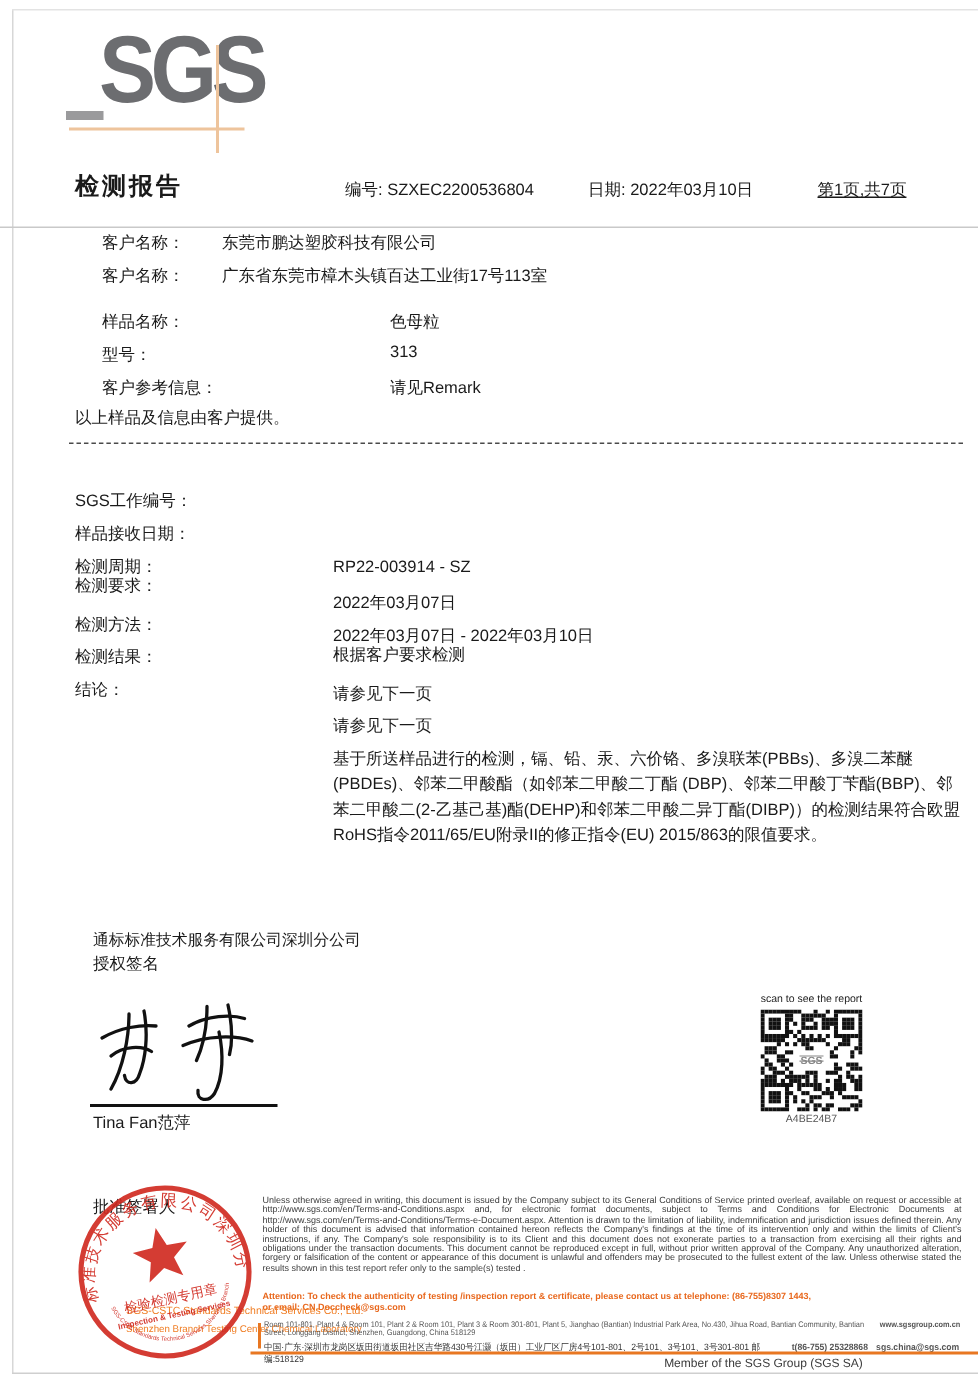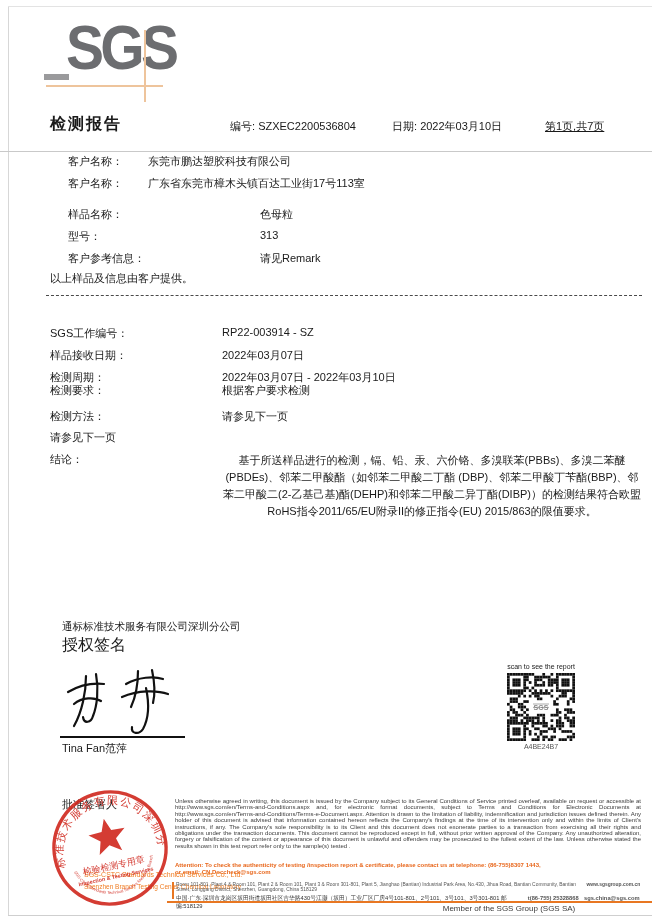--- a/index.html
+++ b/index.html
@@ -32,26 +32,26 @@
   
   .row{position:absolute;left:68px;font-size:11px;display:flex;white-space:nowrap;gap:20px;}
   .row .lbl{display:inline-block;}
   .lblw-small{width:60px;}
   .lblw-wide{width:172px;}
   .note{left:50px;top:271px;font-size:11px;}
   .dashed{left:46px;top:295px;width:596px;border-top:1px dashed #4a4a4a;height:0;}
 
   .detail-row{position:absolute;left:50px;font-size:11px;display:flex;}
   .detail-row .lbl{width:172px;flex:none;white-space:nowrap;}
-  .detail-row .val{width:420px;white-space:nowrap;}
-  .conclusion .val{white-space:normal;line-height:17px;text-align:center;}
+  .detail-row .val{width:420px;white-space:nowrap;margin-top:46px;}
+  .conclusion .val{white-space:normal;line-height:17px;}
 
   
   .sig-company{left:62px;top:620px;font-size:10.5px;}
-  .sig-auth{left:62px;top:635px;font-size:16px;}
+  .sig-auth{left:62px;top:635px;font-size:11px;}
   .sig-svg{left:62px;top:666px;}
   .sig-line{left:60px;top:736px;width:125px;height:2px;background:#111;}
   .sig-name{left:62px;top:741px;font-size:11px;text-align:center;}
   .sig-role{left:62px;top:757px;font-size:11px;margin-top:40px;}
 
   
   .qr-hint{left:493px;top:663px;width:96px;font-size:7px;text-align:center;color:#222;}
   .qr-box{left:507px;top:673px;}
   .qr-id{left:507px;top:743px;width:68px;font-size:7px;text-align:center;color:#555;}
 
@@ -133,20 +133,21 @@
 </div>
 <div class="detail-row" style="top:383px">
   <span class="lbl">检测要求：</span>
   <span class="val">根据客户要求检测</span>
 </div>
 <div class="detail-row" style="top:409px">
   <span class="lbl">检测方法：</span>
   <span class="val">请参见下一页</span>
 </div>
 <div class="detail-row" style="top:430px">
+  <span class="lbl">检测结果：</span>
   <span class="val">请参见下一页</span>
 </div>
 <div class="detail-row conclusion" style="top:452px">
   <span class="lbl">结论：</span>
   <span class="val">基于所送样品进行的检测，镉、铅、汞、六价铬、多溴联苯(PBBs)、多溴二苯醚(PBDEs)、邻苯二甲酸酯（如邻苯二甲酸二丁酯 (DBP)、邻苯二甲酸丁苄酯(BBP)、邻苯二甲酸二(2-乙基己基)酯(DEHP)和邻苯二甲酸二异丁酯(DIBP)）的检测结果符合欧盟RoHS指令2011/65/EU附录II的修正指令(EU) 2015/863的限值要求。</span>
 </div>
 
 <div class="abs sig-company">通标标准技术服务有限公司深圳分公司</div>
 <div class="abs sig-auth">授权签名</div>
 <svg class="abs sig-svg" width="130" height="70" viewBox="0 0 130 70">

